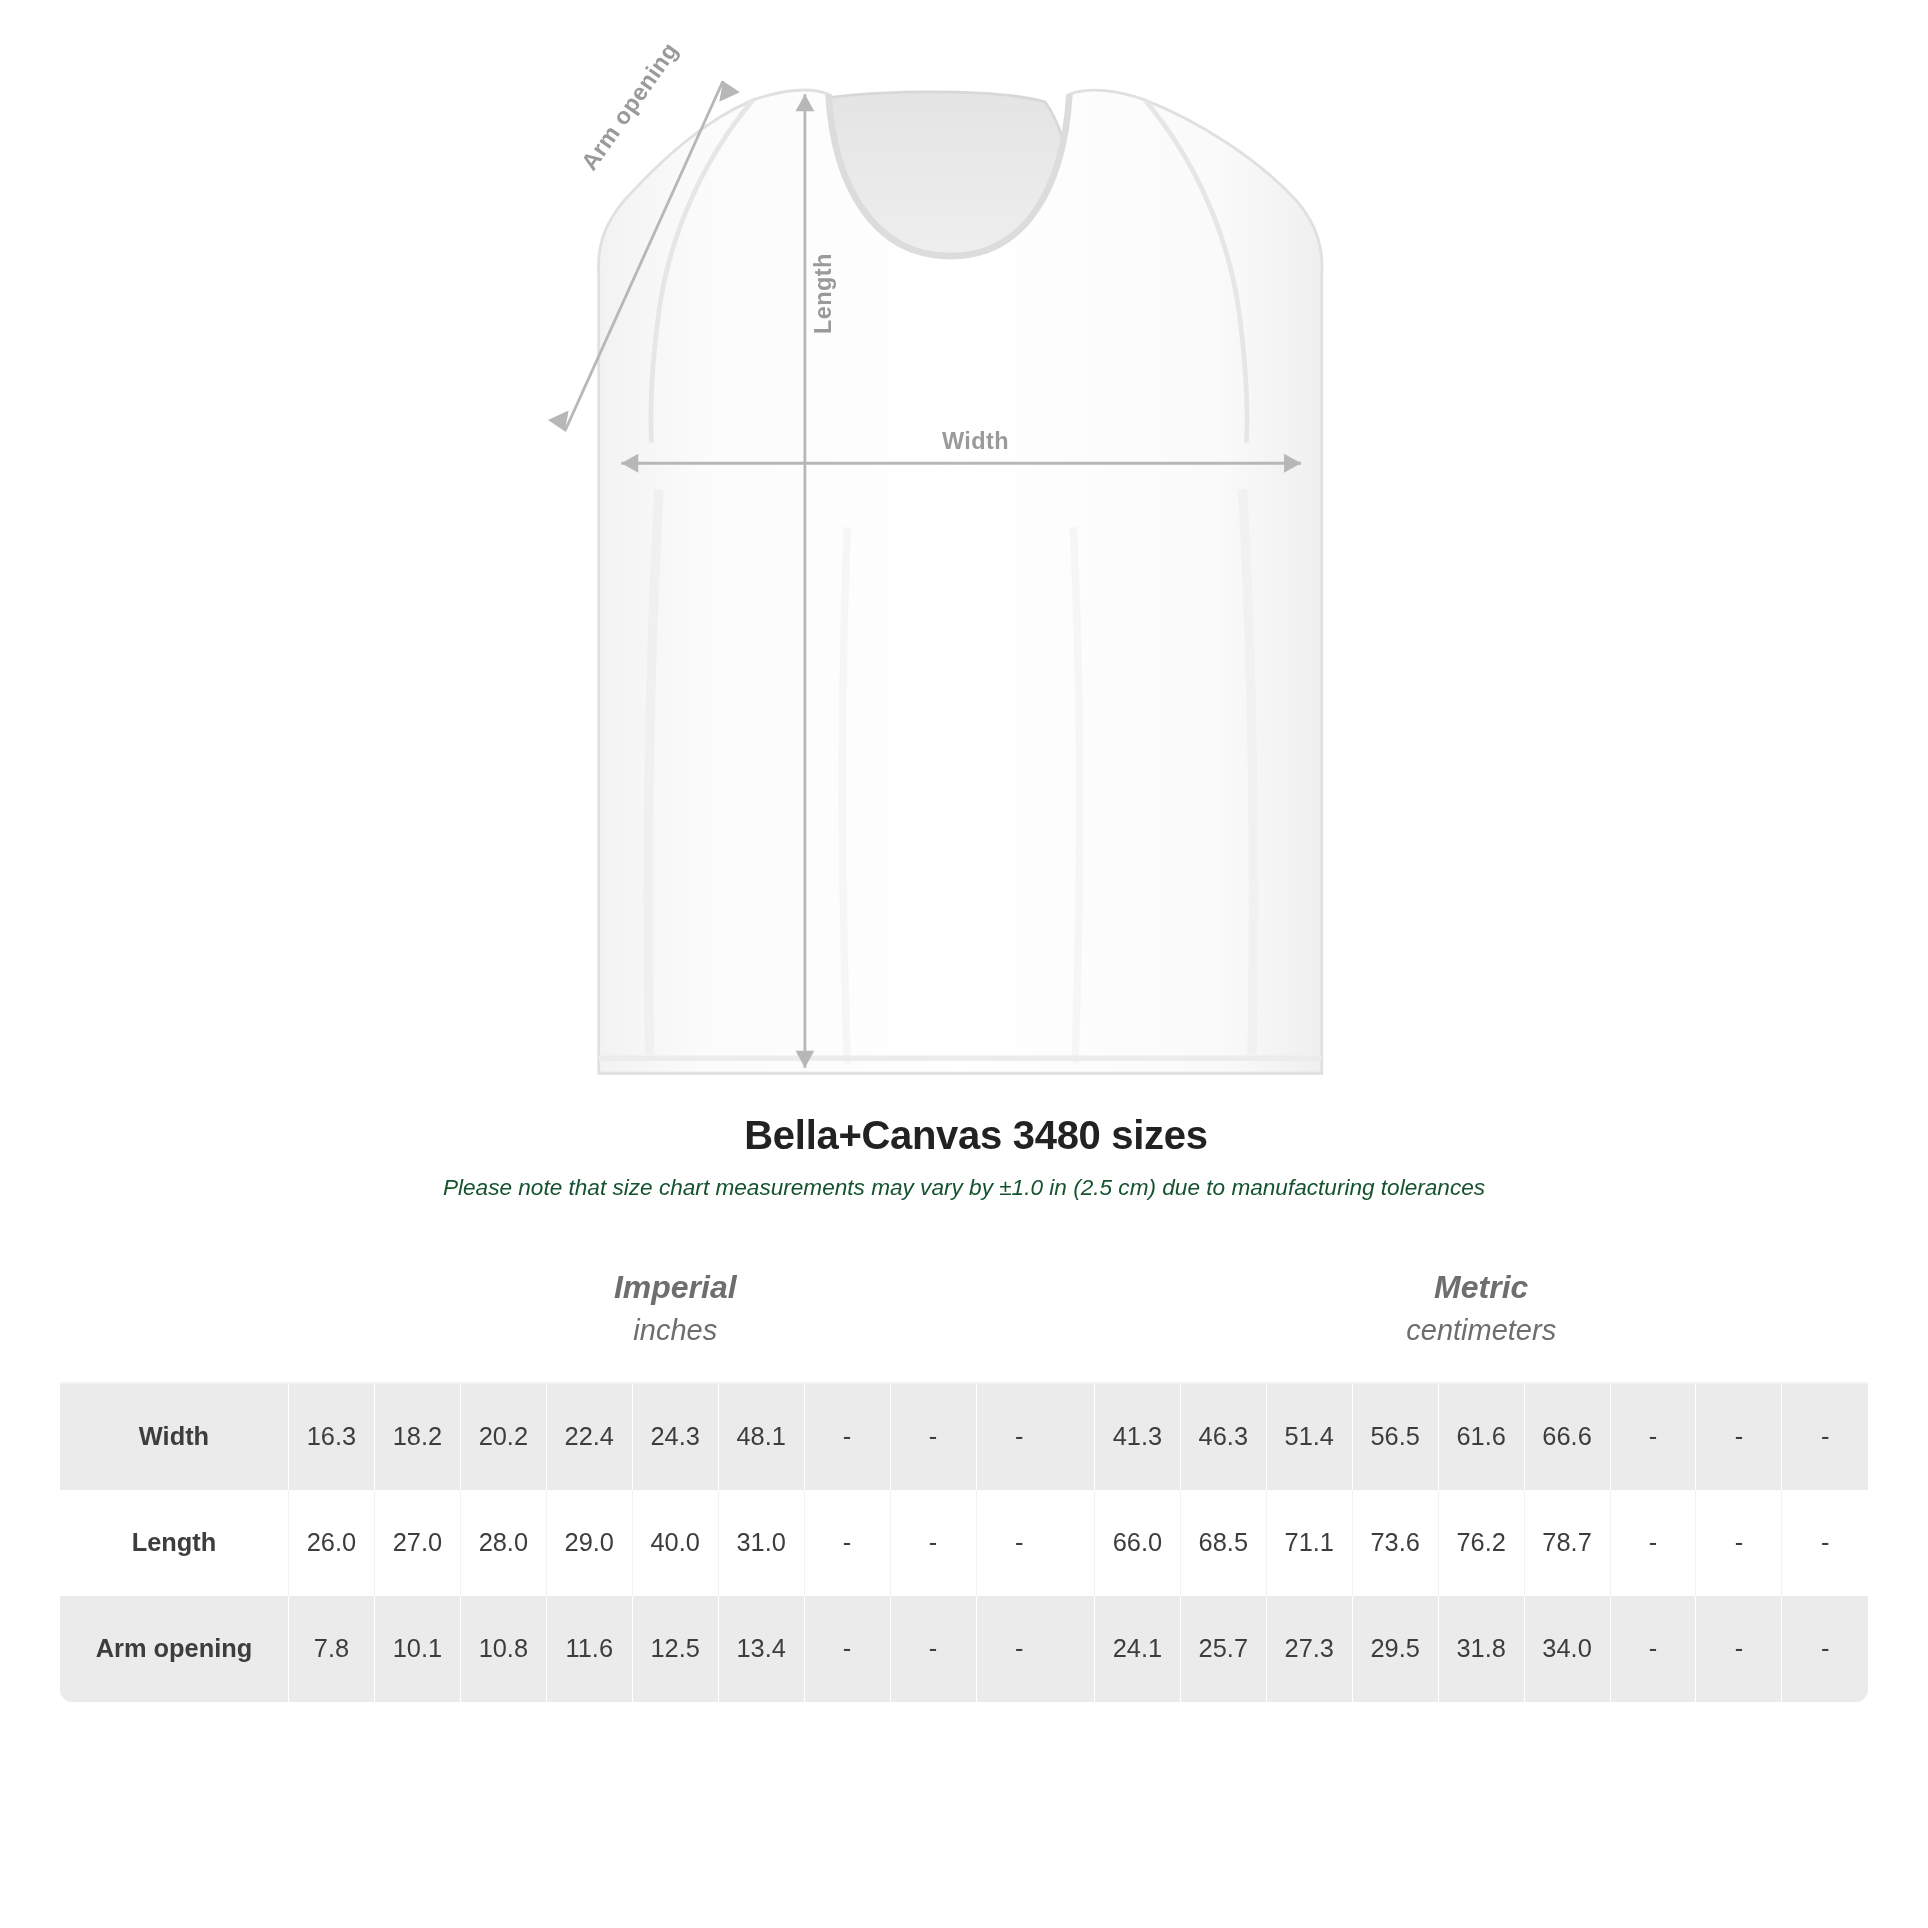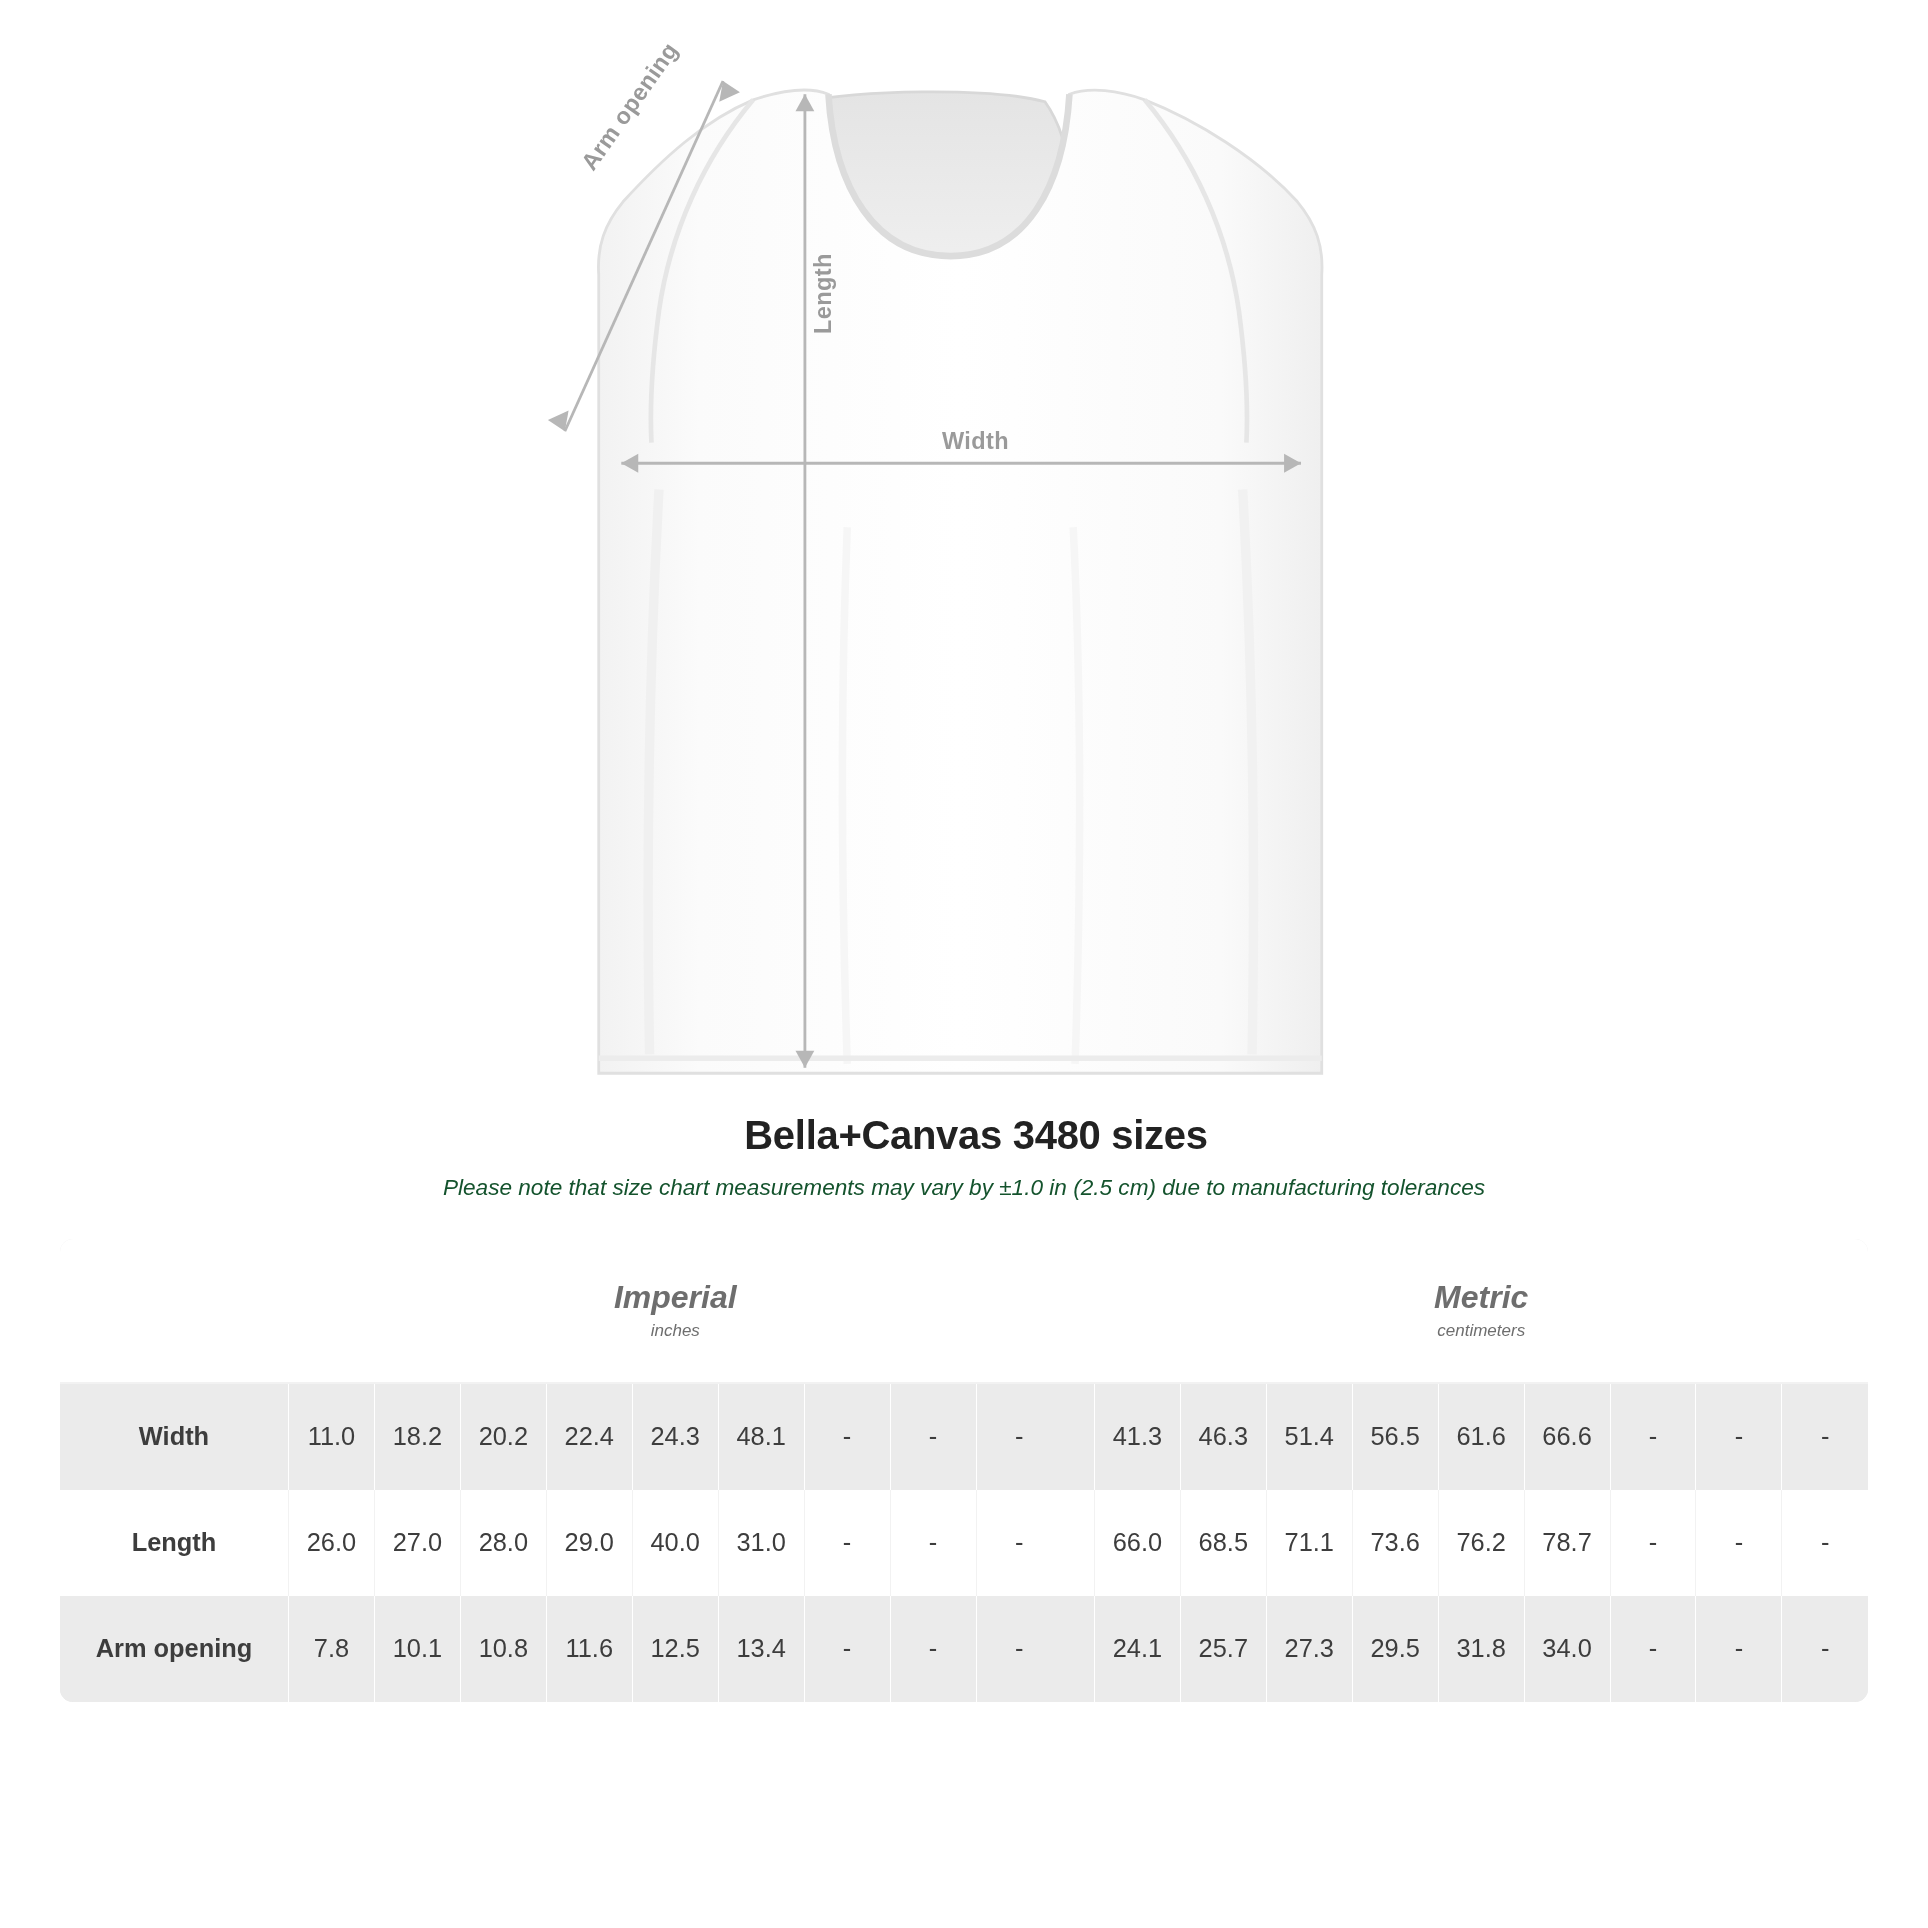--- a/index.html
+++ b/index.html
@@ -109,21 +109,21 @@
     background: #ffffff;
   }
   .unit-name {
     font-size: 32px;
     font-weight: bold;
     font-style: italic;
     color: #6e6e6e;
     line-height: 1.25;
   }
   .unit-sub {
-    font-size: 17px;
+    font-size: 29px;
     font-style: italic;
     color: #6e6e6e;
     line-height: 1.6;
   }
 
   
   .head-row td {
     height: 104px;
     background: #ffffff;
     font-weight: bold;
@@ -273,21 +273,21 @@
             <div class="unit-sub">centimeters</div>
           </td>
         </tr>
 
         <tr class="row-divider">
             <td colspan="20"></td>
           </tr>
 
         <tr class="data-row alt">
           <td class="rowlabel">Width</td>
-          <td class="sep">11.0</td>
+          <td class="sep">16.3</td>
           <td class="sep">18.2</td>
           <td class="sep">20.2</td>
           <td class="sep">22.4</td>
           <td class="sep">24.3</td>
           <td class="sep">48.1</td>
           <td class="sep">-</td>
           <td class="sep">-</td>
           <td class="sep">-</td>
           <td class="gap-col"></td>
           <td class="sep">41.3</td>

